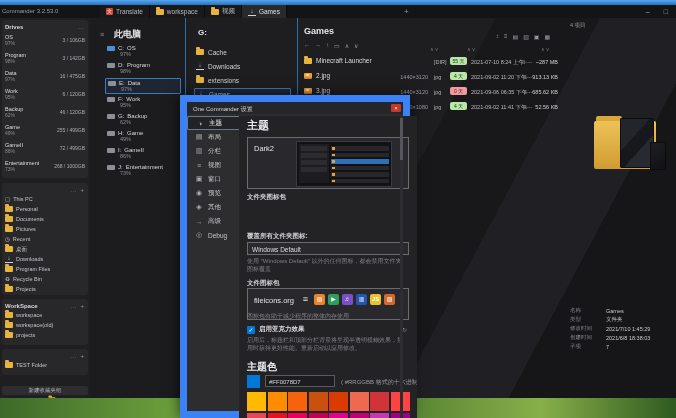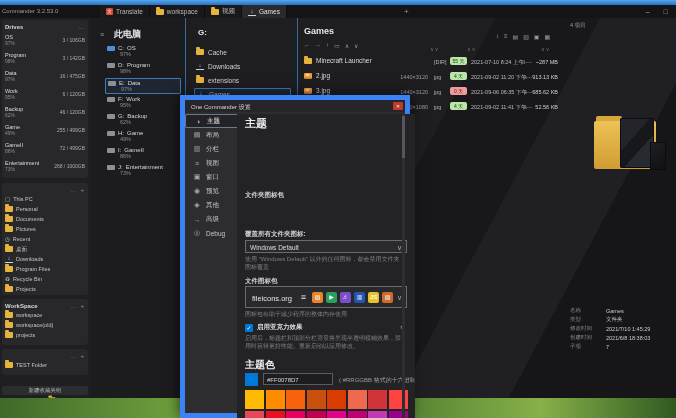--- a/index.html
+++ b/index.html
@@ -92,21 +92,21 @@
            background:linear-gradient(180deg,#edc256,#d09c32);}
   .bf-photo{position:absolute;left:26px;top:2px;width:32px;height:48px;border-radius:1px;
             background:linear-gradient(132deg,#23252b 0 38%,#17181c 38% 62%,#272a31 62%);border:1px solid #0c0c0e;}
   .bf-card{position:absolute;left:56px;top:26px;width:14px;height:26px;background:linear-gradient(150deg,#1d1f24,#101114);border:1px solid #0c0c0e;}
   .pdetails{position:absolute;left:8px;top:288px;}
   .prow{display:flex;height:9px;align-items:center;}
   .plabel{width:36px;font-size:5.5px;color:#85858b;}
   .pvalue{font-size:5.5px;color:#cacace;white-space:nowrap;}
   
   .dialog{position:absolute;left:180px;top:95px;width:230px;height:323px;background:#2d2d30;
-          border:5px solid #3b82f6;box-shadow:0 0 14px rgba(0,0,0,0.7);z-index:20;box-sizing:border-box;}
+          border:7px solid #3b82f6;box-shadow:0 0 14px rgba(0,0,0,0.7);z-index:20;box-sizing:border-box;}
   .dlg-title{position:absolute;left:0;top:0;width:100%;height:12px;background:#26262a;}
   .dlg-title span.t{position:absolute;left:6px;top:3px;font-size:6px;color:#d4d4d8;}
   .dlg-close{position:absolute;right:2px;top:2px;width:10px;height:8px;background:#c0392b;color:#fff;
              font-size:6px;text-align:center;line-height:8px;border-radius:1px;}
   .dnav{position:absolute;left:0;top:14px;width:52px;}
   .dnav-item{height:14px;display:flex;align-items:center;gap:5px;padding-left:8px;box-sizing:border-box;
              font-size:6.5px;color:#c6c6ca;}
   .dnav-item .ni{font-size:7px;color:#a8a8ae;width:8px;text-align:center;}
   .dnav-item.sel{border:1px solid #6a7a8a;border-right:none;background:#232327;border-radius:2px 0 0 2px;color:#fff;}
   .dcontent{position:absolute;left:52px;top:14px;width:178px;height:309px;background:#232326;overflow:hidden;}
@@ -576,32 +576,52 @@
         <span>高级</span>
       </div>
       <div class="dnav-item">
         <span class="ni">◎</span>
         <span>Debug</span>
       </div>
     </div>
   <div class="dcontent">
     <div class="dh1">主题</div>
 
+    <div class="selbox" style="top:21px;height:52px;">
+      <span class="val" style="top:6px">Dark2</span>
+      <div class="thumb">
+        <div class="tl">
+            <i></i>
+            <i></i>
+            <i></i>
+            <i></i>
+          </div>
+        <div class="tr">
+            <i></i>
+            <i></i>
+            <i class="hl"></i>
+            <i></i>
+            <i></i>
+            <i></i>
+          </div>
+      </div>
+      <span class="chev" style="top:22px">∨</span>
+    </div>
 
     <div class="dlabel" style="top:77px">文件夹图标包</div>
 
     <div class="dlabel" style="top:116px">覆盖所有文件夹图标:</div>
     <div class="dropdown" style="top:126px">
       <span class="val">Windows Default</span>
       <span class="chev" style="top:3px">∨</span>
     </div>
     <div class="dhelp" style="top:142px">使用 "Windows Default" 以外的任何图标，都会禁用文件夹图标覆盖</div>
 
     <div class="dlabel" style="top:163px">文件图标包</div>
-    <div class="selbox" style="top:172px;height:22px;">
+    <div class="selbox" style="top:172px;height:32px;">
       <span class="val" style="top:7px">fileicons.org</span>
       <div class="packicons" style="left:52px;top:5px;gap:3px" id="filepicons">
           <span class="cic" style="background: transparent; color: rgb(232, 232, 236); font-size: 9px;">≡</span>
           <span class="cic" style="background: rgb(232, 132, 44);">▧</span>
           <span class="cic" style="background: rgb(42, 160, 90);">▶</span>
           <span class="cic" style="background: rgb(122, 79, 201);">♬</span>
           <span class="cic" style="background: rgb(36, 86, 176);">▥</span>
           <span class="cic" style="background: rgb(232, 194, 44);">JS</span>
           <span class="cic" style="background: rgb(208, 106, 44);">▨</span>
         </div>

